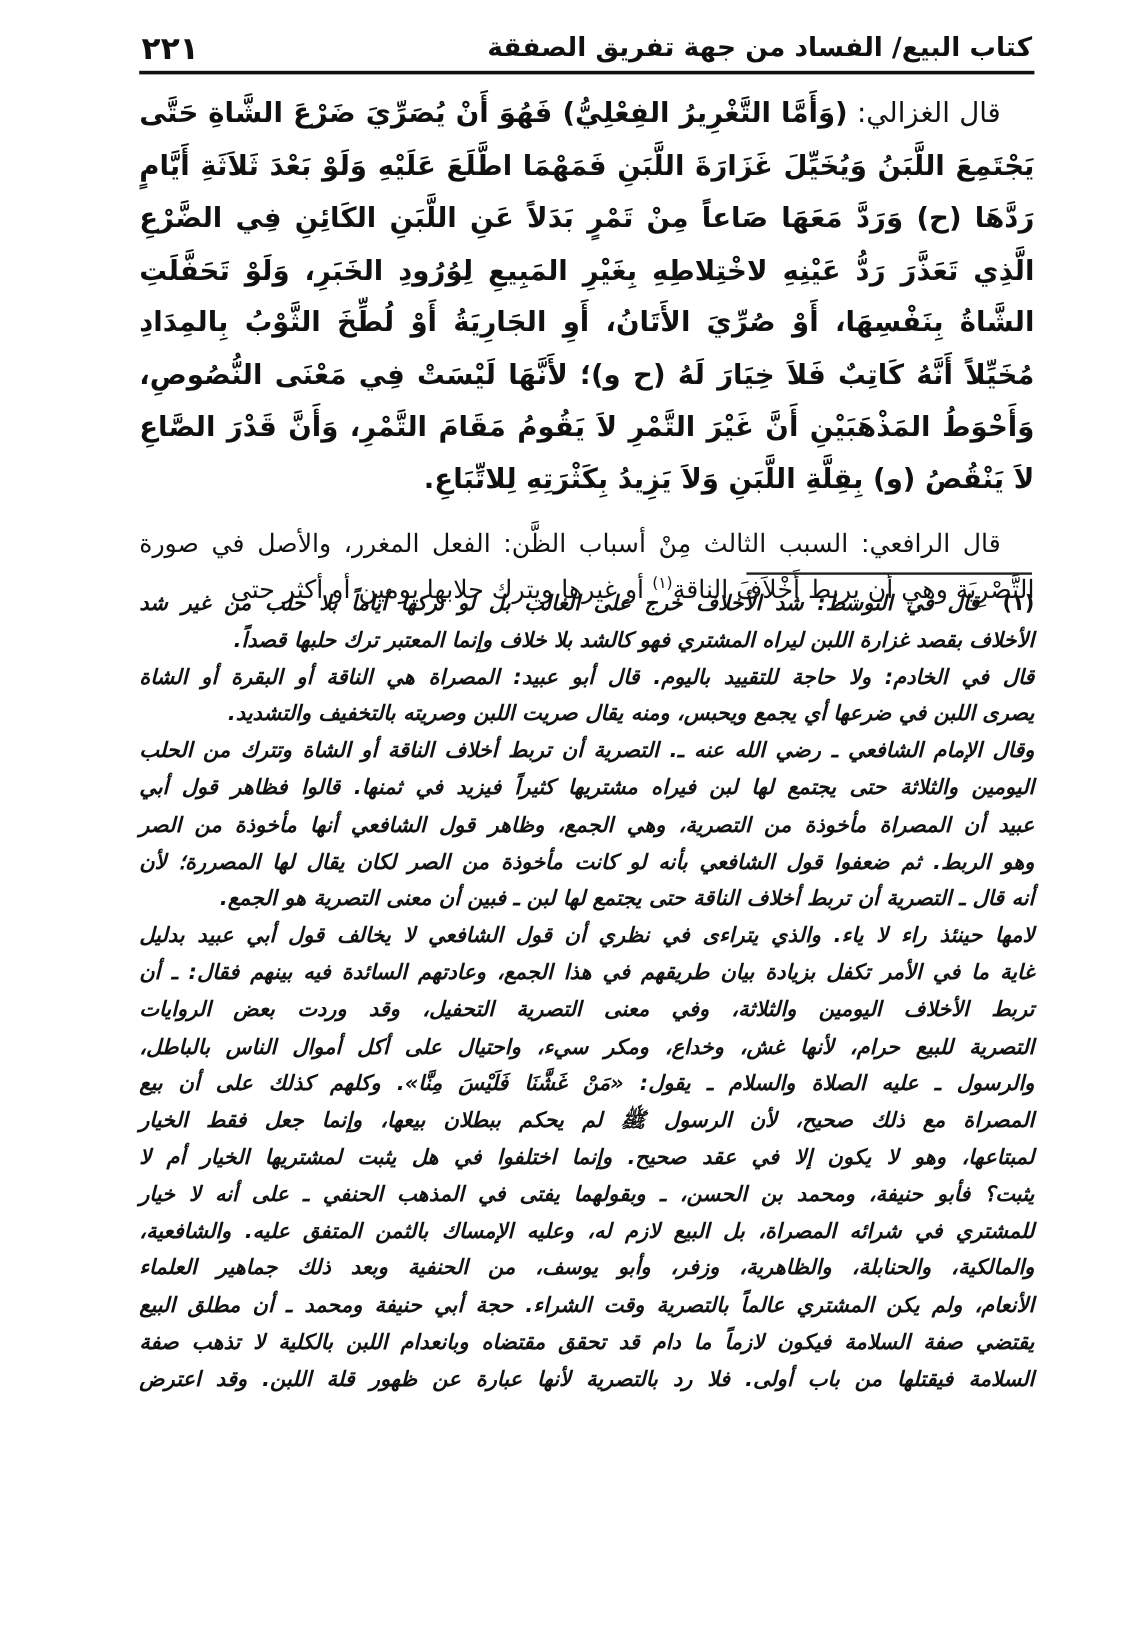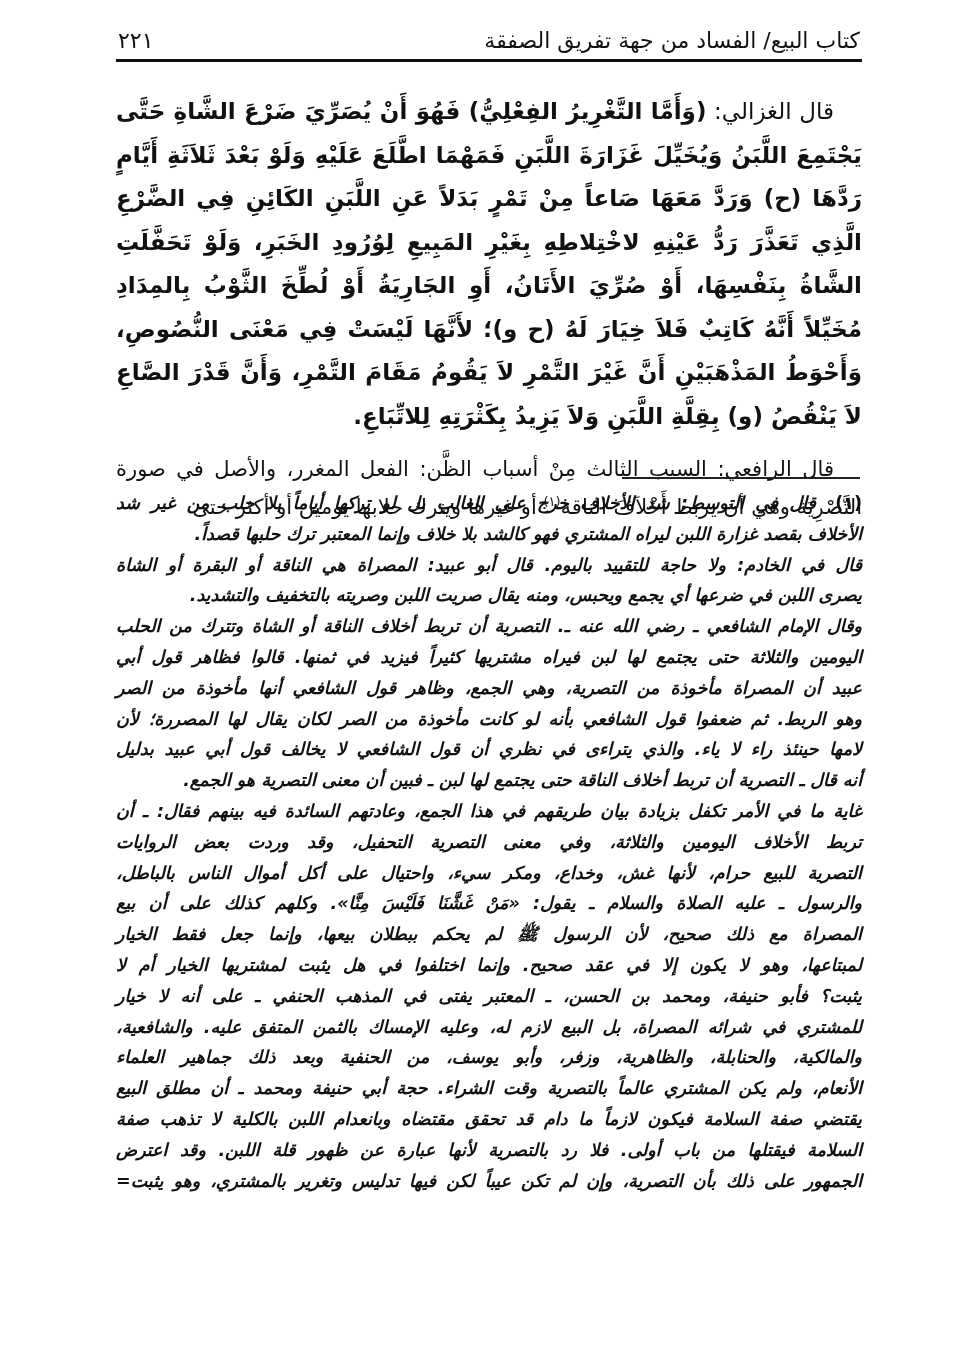--- a/index.html
+++ b/index.html
@@ -26,31 +26,31 @@
       display: flex;
       justify-content: space-between;
       align-items: flex-end;
       height: 48px;
       border-bottom: 3px solid #111;
       padding: 0 2px 4px 2px;
       box-sizing: border-box;
     }
     .header-title {
       font-size: 22px;
-      font-weight: normal;
+      font-weight: bold;
       line-height: 28px;
     }
     .page-number {
-      font-size: 22px;
-      font-weight: normal;
+      font-size: 26px;
+      font-weight: bold;
       line-height: 28px;
       letter-spacing: 1px;
     }
     .main-text {
-      margin-top: 28px;
+      margin-top: 12px;
     }
     .para {
       text-align: justify;
       text-align-last: right;
       margin: 0;
     }
     .para-ghazali {
       font-size: 23px;
       font-weight: bold;
       line-height: 43.5px;
@@ -142,30 +142,29 @@
     <span class="fn-marker">(١)</span>
     <div class="fn-body">
       <span class="fn-line first">قال في التوسط: شد الأخلاف خرج على الغالب بل لو تركها أياماً بلا حلب من غير شد</span>
       <span class="fn-line cont end">الأخلاف بقصد غزارة اللبن ليراه المشتري فهو كالشد بلا خلاف وإنما المعتبر ترك حلبها قصداً.</span>
       <span class="fn-line cont">قال في الخادم: ولا حاجة للتقييد باليوم. قال أبو عبيد: المصراة هي الناقة أو البقرة أو الشاة</span>
       <span class="fn-line cont end">يصرى اللبن في ضرعها أي يجمع ويحبس، ومنه يقال صريت اللبن وصريته بالتخفيف والتشديد.</span>
       <span class="fn-line cont">وقال الإمام الشافعي ـ رضي الله عنه ـ. التصرية أن تربط أخلاف الناقة أو الشاة وتترك من الحلب</span>
       <span class="fn-line cont">اليومين والثلاثة حتى يجتمع لها لبن فيراه مشتريها كثيراً فيزيد في ثمنها. قالوا فظاهر قول أبي</span>
       <span class="fn-line cont">عبيد أن المصراة مأخوذة من التصرية، وهي الجمع، وظاهر قول الشافعي أنها مأخوذة من الصر</span>
       <span class="fn-line cont">وهو الربط. ثم ضعفوا قول الشافعي بأنه لو كانت مأخوذة من الصر لكان يقال لها المصررة؛ لأن</span>
+      <span class="fn-line cont end">أنه قال ـ التصرية أن تربط أخلاف الناقة حتى يجتمع لها لبن ـ فبين أن معنى التصرية هو الجمع.</span>
       <span class="fn-line cont">لامها حينئذ راء لا ياء. والذي يتراءى في نظري أن قول الشافعي لا يخالف قول أبي عبيد بدليل</span>
-      <span class="fn-line cont end">أنه قال ـ التصرية أن تربط أخلاف الناقة حتى يجتمع لها لبن ـ فبين أن معنى التصرية هو الجمع.</span>
       <span class="fn-line cont">غاية ما في الأمر تكفل بزيادة بيان طريقهم في هذا الجمع، وعادتهم السائدة فيه بينهم فقال: ـ أن</span>
       <span class="fn-line cont">تربط الأخلاف اليومين والثلاثة، وفي معنى التصرية التحفيل، وقد وردت بعض الروايات</span>
       <span class="fn-line cont">التصرية للبيع حرام، لأنها غش، وخداع، ومكر سيء، واحتيال على أكل أموال الناس بالباطل،</span>
       <span class="fn-line cont">والرسول ـ عليه الصلاة والسلام ـ يقول: «مَنْ غَشَّنَا فَلَيْسَ مِنَّا». وكلهم كذلك على أن بيع</span>
       <span class="fn-line cont">المصراة مع ذلك صحيح، لأن الرسول ﷺ لم يحكم ببطلان بيعها، وإنما جعل فقط الخيار</span>
       <span class="fn-line cont">لمبتاعها، وهو لا يكون إلا في عقد صحيح. وإنما اختلفوا في هل يثبت لمشتريها الخيار أم لا</span>
-      <span class="fn-line cont">يثبت؟ فأبو حنيفة، ومحمد بن الحسن، ـ المعتبر يفتى في المذهب الحنفي ـ على أنه لا خيار</span>
+      <span class="fn-line cont">يثبت؟ فأبو حنيفة، ومحمد بن الحسن، ـ وبقولهما يفتى في المذهب الحنفي ـ على أنه لا خيار</span>
       <span class="fn-line cont">للمشتري في شرائه المصراة، بل البيع لازم له، وعليه الإمساك بالثمن المتفق عليه. والشافعية،</span>
       <span class="fn-line cont">والمالكية، والحنابلة، والظاهرية، وزفر، وأبو يوسف، من الحنفية وبعد ذلك جماهير العلماء</span>
       <span class="fn-line cont">الأنعام، ولم يكن المشتري عالماً بالتصرية وقت الشراء. حجة أبي حنيفة ومحمد ـ أن مطلق البيع</span>
       <span class="fn-line cont">يقتضي صفة السلامة فيكون لازماً ما دام قد تحقق مقتضاه وبانعدام اللبن بالكلية لا تذهب صفة</span>
       <span class="fn-line cont">السلامة فيقتلها من باب أولى. فلا رد بالتصرية لأنها عبارة عن ظهور قلة اللبن. وقد اعترض</span>
-      <span class="fn-line cont">الجمهور على ذلك بأن التصرية، وإن لم تكن عيباً لكن فيها تدليس وتغرير بالمشتري، وهو يثبت=</span>
     </div>
   </div>
 </div>
 
 </body></html>

